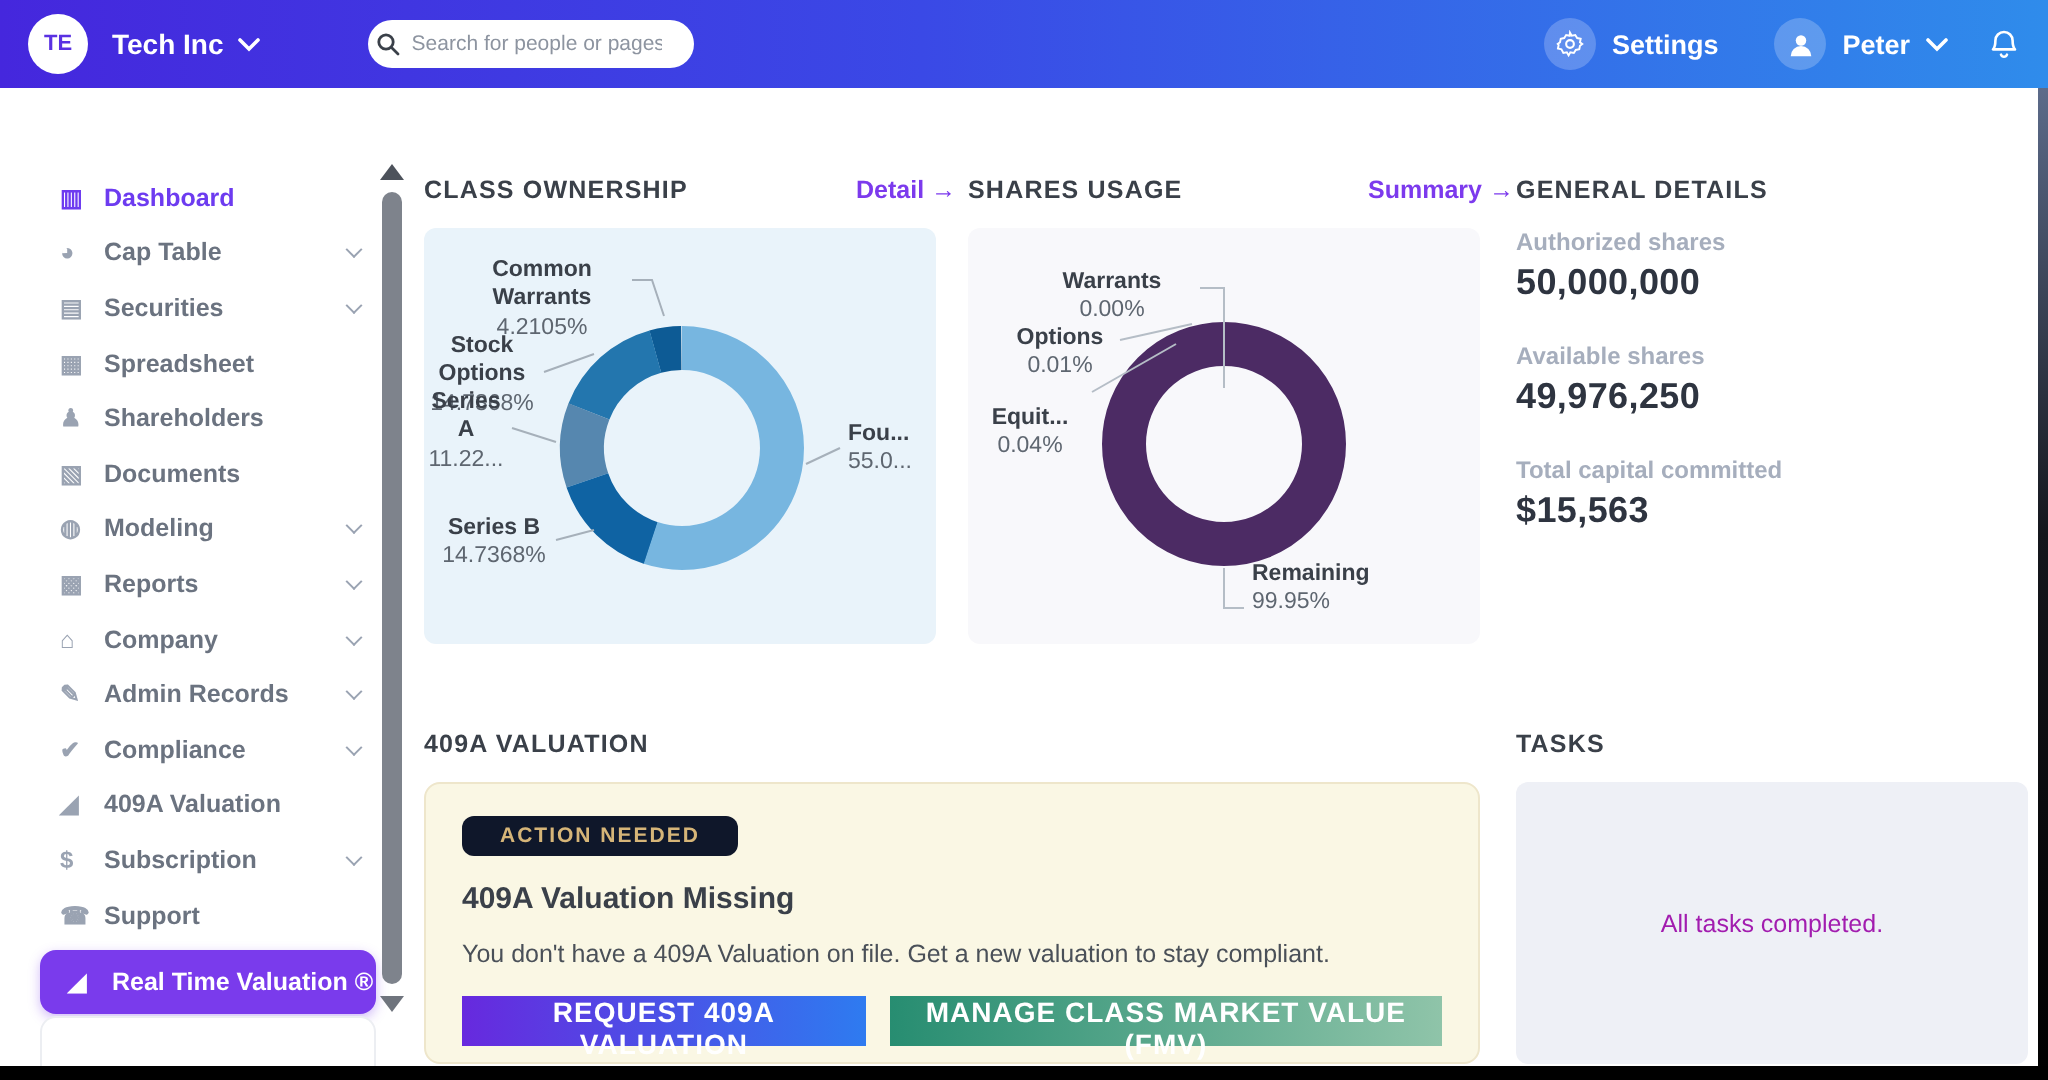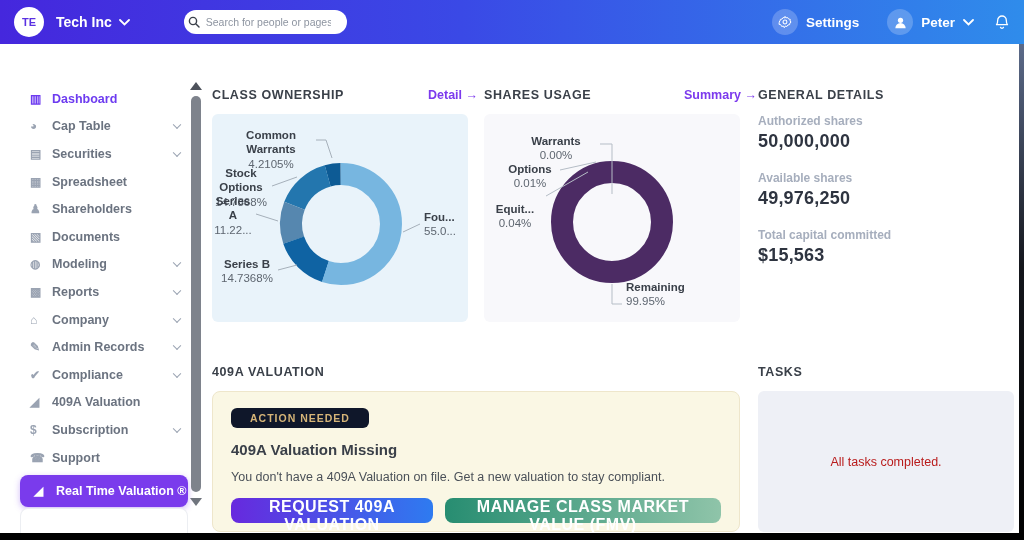--- a/index.html
+++ b/index.html
@@ -74,26 +74,26 @@
   .stat { margin-bottom:19px; }
   .stat .st-label { font-size:12px; color:#a6aebd; font-weight:600; margin-bottom:3px; }
   .stat .st-value { font-size:18px; font-weight:700; color:#2e3440; letter-spacing:.2px; }
 
   
   .badge { display:inline-block; background:#0f172a; border-radius:6px; padding:4px 19px;
     font-size:10.5px; font-weight:700; letter-spacing:1px; color:#d6b578; }
   .val-heading { font-size:15px; font-weight:700; color:#3a4049; margin-top:13px; }
   .val-body { font-size:12.5px; color:#4a5058; margin-top:12px; }
   .btn-row { display:flex; gap:12px; margin-top:14px; }
-  .btn { border:none; color:#fff; font-family:inherit; font-size:16px; font-weight:700;
-    letter-spacing:.5px; height:25px; padding:0 16px; border-radius:8px; cursor:pointer; }
+  .btn { border:none; color:#fff; font-family:inherit; font-size:14px; font-weight:700;
+    letter-spacing:.5px; height:25px; padding:0 16px; border-radius:0; cursor:pointer; }
   .btn.request { background:linear-gradient(90deg,#6729de,#2e7bf0); }
   .btn.manage { background:linear-gradient(90deg,#278d71,#8fc4a9); }
 
-  .tasks-empty { font-size:12.5px; color:#b91c1c; }
+  .tasks-empty { font-size:12.5px; color:#a21caf; }
 
   
   .edge-right { position:absolute; right:0; top:44px; width:5px; bottom:0;
     background:linear-gradient(180deg,#5c6b8a 0%,#14161c 45%,#000 100%); z-index:6; }
   .edge-bottom { position:absolute; left:0; bottom:0; width:1024px; height:7px; background:#000; z-index:7; }
 </style>
 </head>
 <body>
 
 <div class="app">

